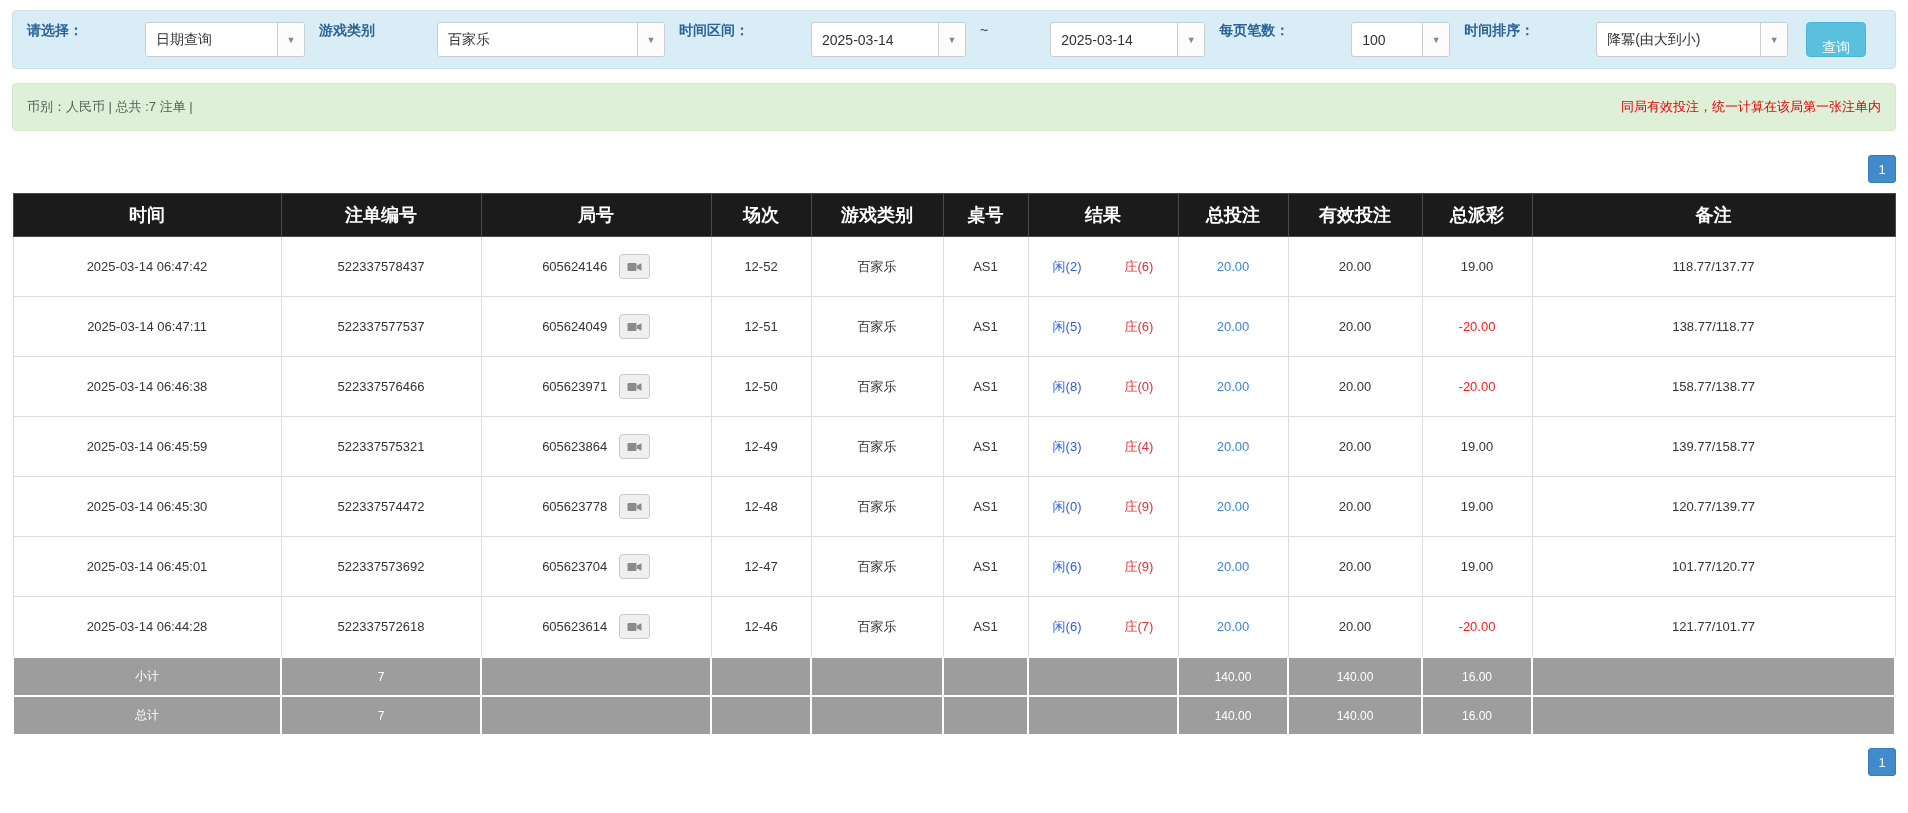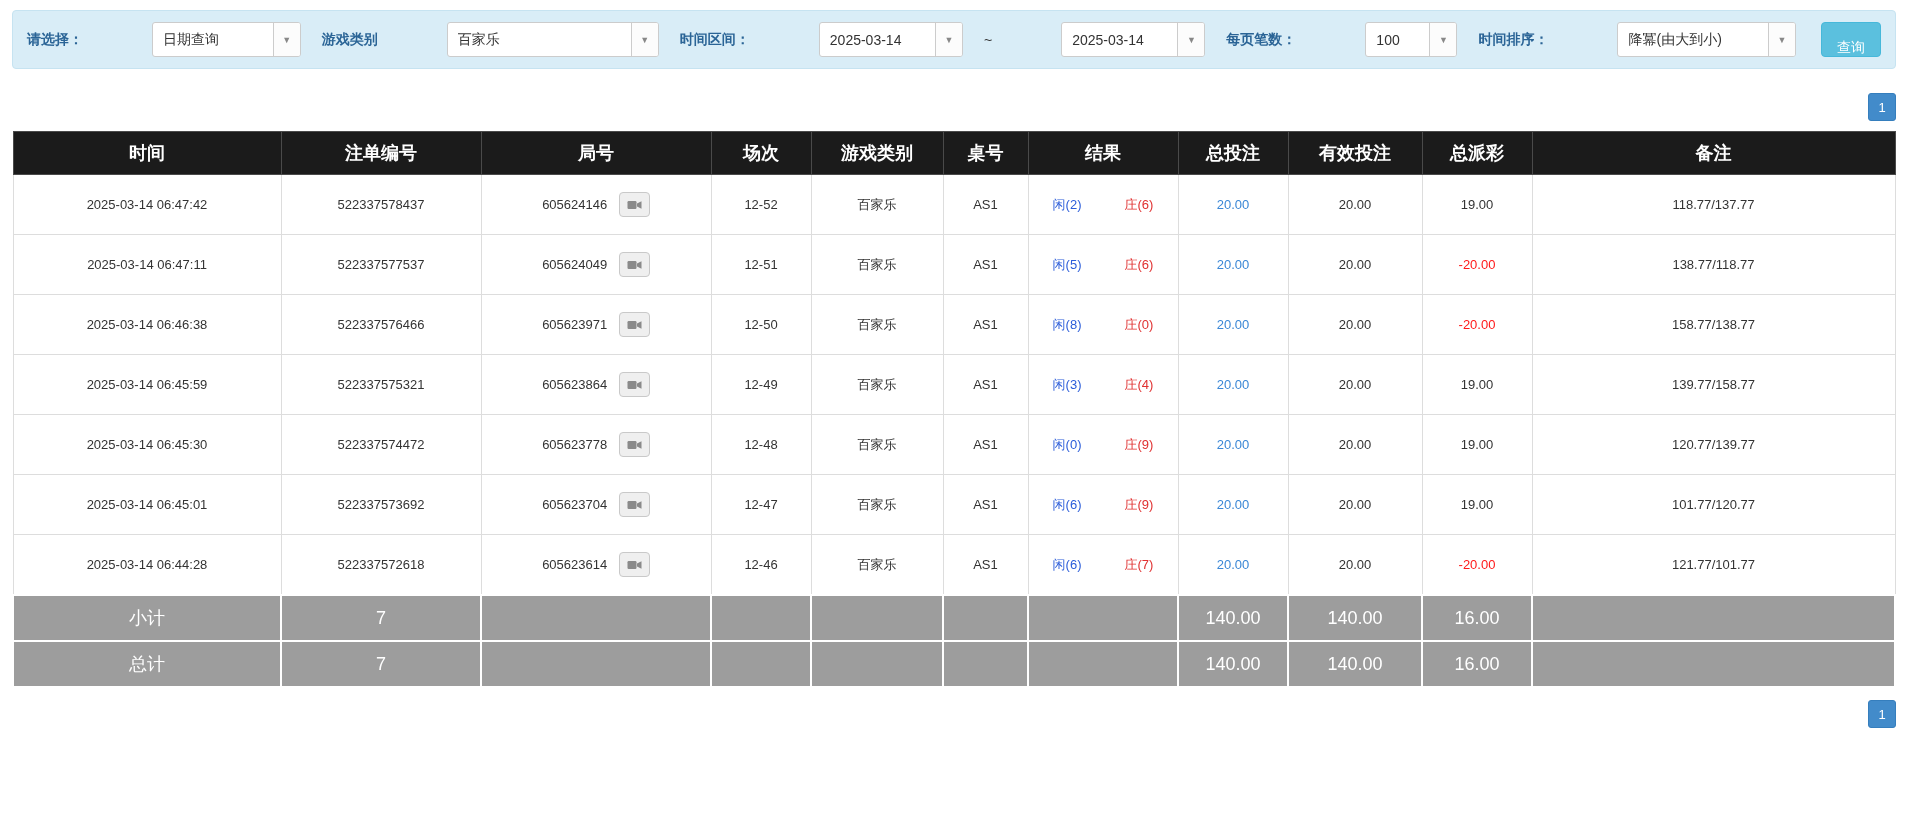--- a/index.html
+++ b/index.html
@@ -15,26 +15,26 @@
   .title {
     font-size: 22px;
     font-weight: 400;
     color: #222;
     margin: 4px 0 16px;
   }
 
   
   .filter-bar {
     display: flex;
-    align-items: center;
+    align-items: flex-start;
     background: #d9edf7;
     border: 1px solid #c6e3f1;
     border-radius: 4px;
     padding: 11px 14px;
-    gap: 21px;
+    gap: 14px;
     white-space: nowrap;
   }
   .flabel {
     color: var(--label_blue, #2a6496);
     font-weight: bold;
     font-size: 14px;
   }
   .combo {
     display: inline-flex;
     align-items: stretch;
@@ -138,21 +138,21 @@
     padding: 17px 6px;
     color: #333;
     overflow: hidden;
   }
   .records tfoot td {
     background: #9d9d9d;
     color: #fff;
     border: 2px solid #fff;
     text-align: center;
     padding: 10px 6px;
-    font-size: 18px;
+    font-size: 12px;
   }
   .player { color: var(--player_blue, #2b5cd9); margin-right: 7px; }
   .banker { color: var(--banker_red, #e03131); margin-left: 36px; }
   .bet-link { color: var(--bet_link_blue, #3a87d6); cursor: pointer; }
   td.payout.neg { color: var(--negative_red, #ff1a1a); }
   .round-id-text { vertical-align: middle; }
   .replay-btn {
     display: inline-flex;
     align-items: center;
     justify-content: center;
@@ -204,20 +204,24 @@
 
     <span class="flabel">时间排序：</span>
     <div class="combo w-sort">
       <span class="combo-val">降冪(由大到小)</span>
       <span class="combo-caret">▼</span>
     </div>
 
     <button class="search-btn">查询</button>
   </div>
 
+  <div class="summary-bar">
+    <span class="summary-left">币别：人民币 | 总共 :7 注单 |</span>
+    <span class="summary-right">同局有效投注，统一计算在该局第一张注单内</span>
+  </div>
 
   <div class="pager top">
     <button class="page-btn">1</button>
   </div>
 
   <table class="records">
     <colgroup>
       <col style="width:268px">
         <col style="width:200px">
         <col style="width:230px">

